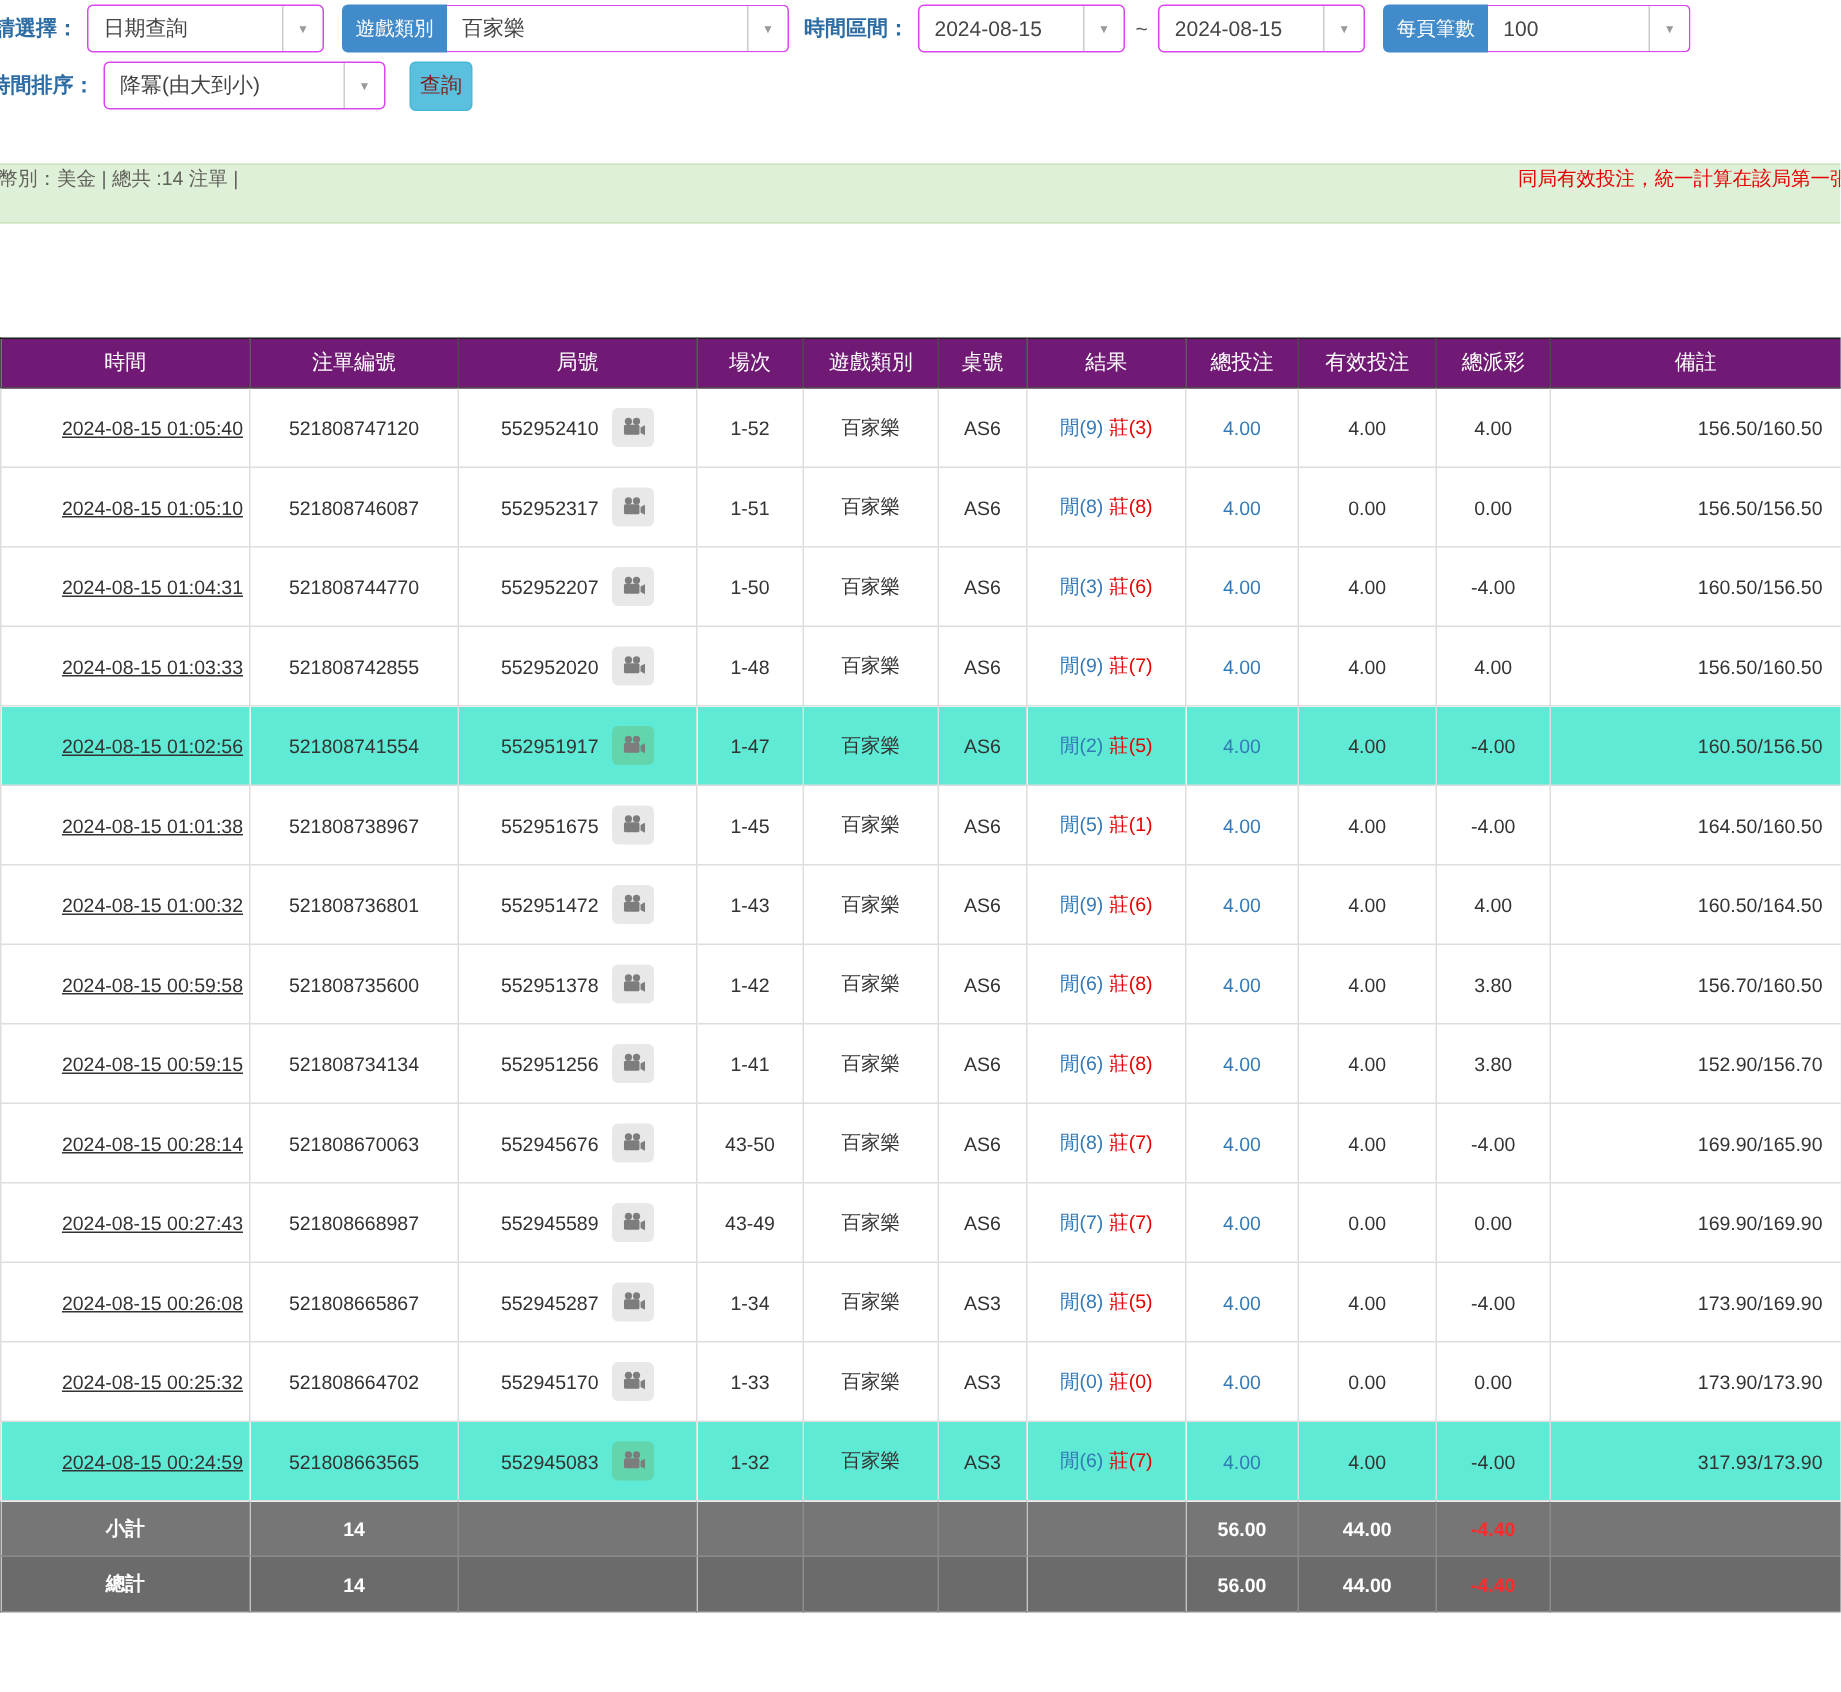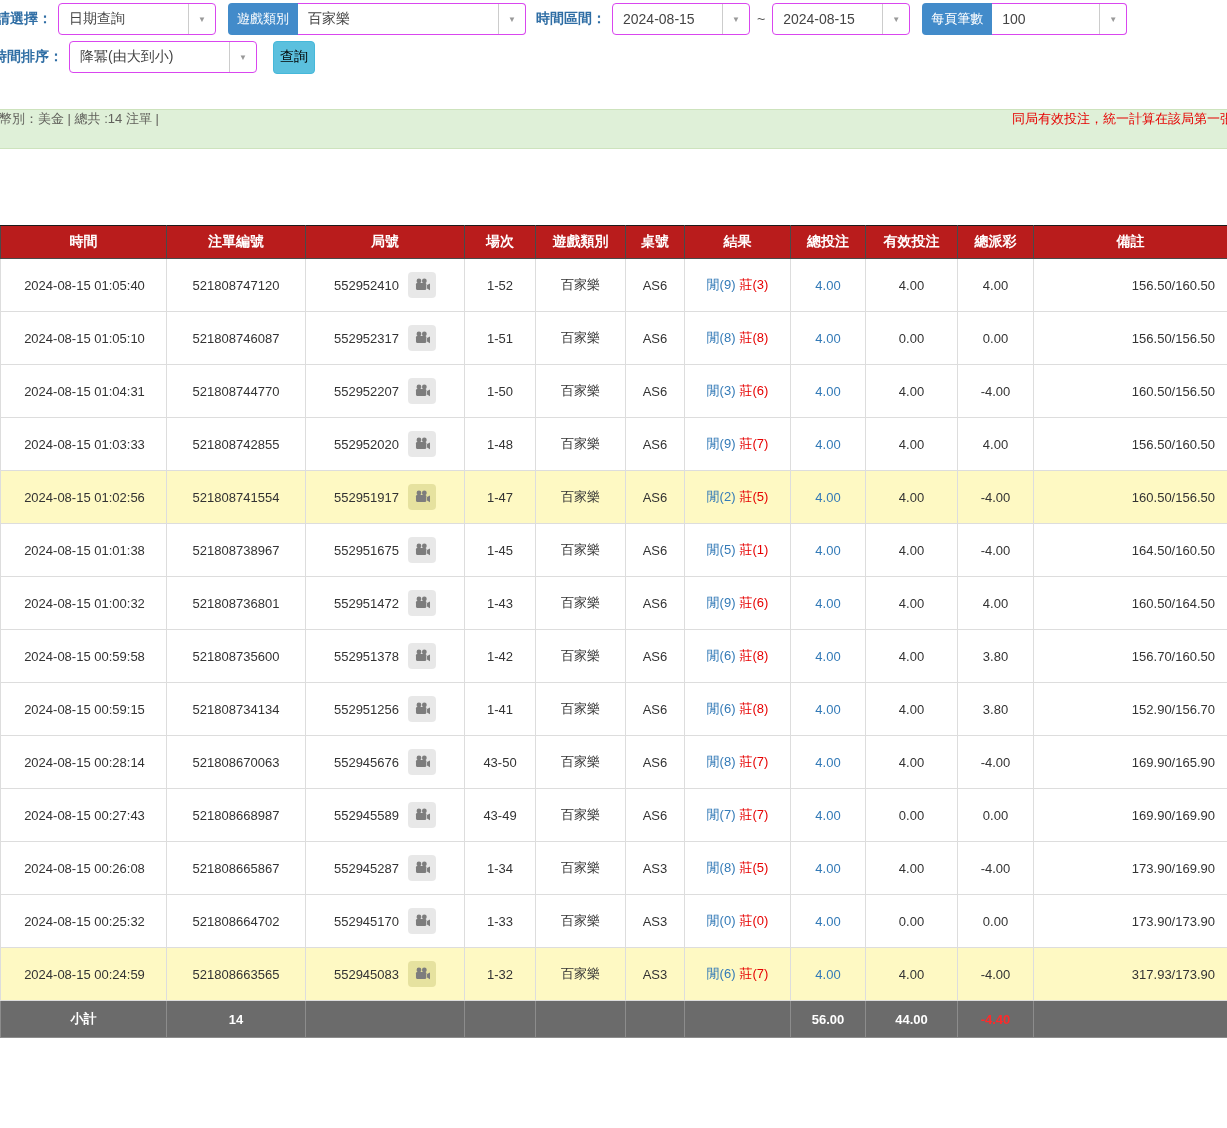--- a/index.html
+++ b/index.html
@@ -75,21 +75,21 @@
   }
   .addon + .sel { border-radius: 0 4px 4px 0; border-left: none; }
   .tilde { margin: 0 7px; color: #555; font-size: 14px; }
   .btn-search {
     margin-left: 16px;
     width: 42px;
     height: 33px;
     background: #5bc0de;
     border: 1px solid #46b8da;
     border-radius: 4px;
-    color: #000000;
+    color: #7f1d1d;
     font-size: 14px;
     font-family: inherit;
     cursor: pointer;
   }
 
   
   .info-bar {
     margin-top: 34px;
     height: 40px;
     background: #dff0d8;
@@ -106,43 +106,43 @@
   .info-right { color: #e60000; font-size: 13px; margin-right: -10px; }
 
   
   table.records {
     margin-top: 76px;
     width: 1227px;
     border-collapse: collapse;
     table-layout: fixed;
   }
   table.records th {
-    background: #b91c1c;
+    background: #701a75;
     color: #fff;
     font-size: 14px;
-    font-weight: bold;
+    font-weight: normal;
     height: 33px;
     border: 1px solid #4a4a4a;
     border-top: 1px solid #1b1b1b;
     text-align: center;
     padding: 0;
   }
   table.records td {
     background: #fff;
     border: 1px solid #ddd;
     height: 53px;
     font-size: 13px;
     color: #333;
     text-align: center;
     padding: 0 4px;
     overflow: hidden;
   }
-  table.records td.c-time { text-align: center; padding-left: 6px; }
+  table.records td.c-time { text-align: right; padding-left: 6px; text-decoration: underline; }
   table.records td.c-remark { text-align: right; padding-right: 12px; }
-  tr.hl td { background: #fef9c3; }
+  tr.hl td { background: #5eead4; }
   .player { color: #337ab7; }
   .banker { color: #e60000; margin-left: 4px; }
   .bet-link { color: #337ab7; cursor: pointer; }
   .neg { color: #e60000; }
   .round-wrap { display: inline-flex; align-items: center; gap: 9px; }
   .video-btn {
     display: inline-flex;
     align-items: center;
     justify-content: center;
     width: 28px;
@@ -600,14 +600,27 @@
     <td></td>
     <td></td>
     <td></td>
     <td></td>
     <td></td>
     <td>56.00</td>
     <td>44.00</td>
     <td class="neg">-4.40</td>
     <td></td>
   </tr>
+      <tr class="foot">
+    <td>總計</td>
+    <td>14</td>
+    <td></td>
+    <td></td>
+    <td></td>
+    <td></td>
+    <td></td>
+    <td>56.00</td>
+    <td>44.00</td>
+    <td class="neg">-4.40</td>
+    <td></td>
+  </tr>
     </tbody>
 </table>
 
 </body></html>

